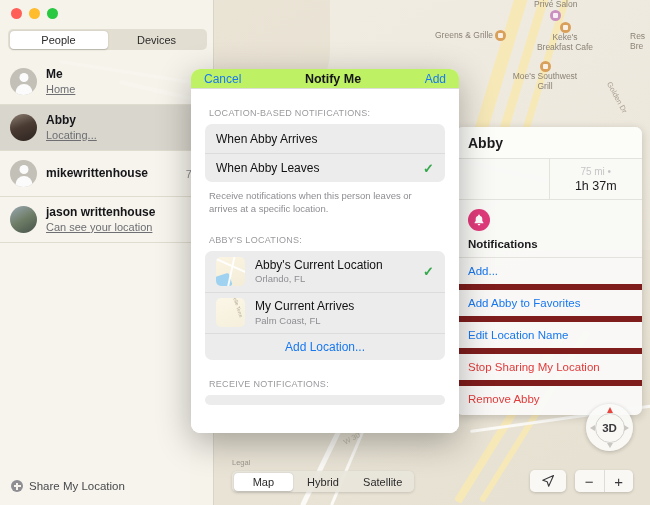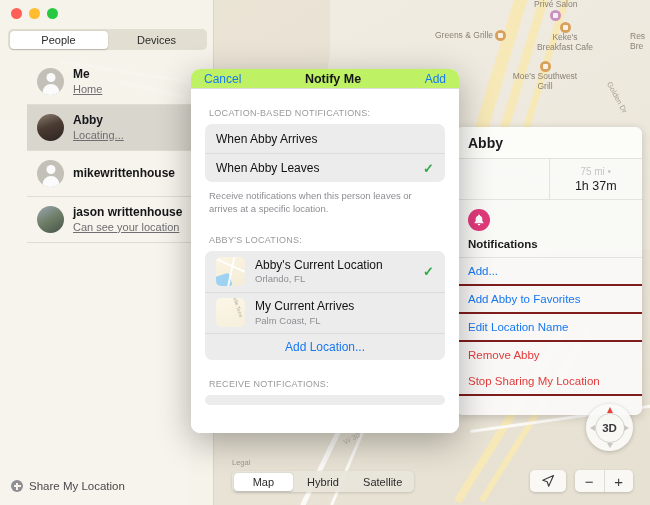--- a/index.html
+++ b/index.html
@@ -72,21 +72,21 @@
   #segmented {
     position: absolute; left: 8px; top: 29px; width: 199px; height: 21px;
     background: #e2ded2; border-radius: 5px; display: flex; padding: 1.5px;
   }
   .seg {
     flex: 1; display: flex; align-items: center; justify-content: center;
     font-size: 11px; border-radius: 4px; color: #2b2b2b; cursor: default;
   }
   .seg.active { background: #fff; box-shadow: 0 .5px 1.5px rgba(0,0,0,.2); font-weight: 500; }
 
-  #people-list { position: absolute; left: 0; top: 59px; width: 214px; margin-left: 27px; }
+  #people-list { position: absolute; left: 0; top: 59px; width: 214px; }
   .person {
     display: flex; align-items: center; height: 46px; padding: 0 10px;
     border-bottom: 1px solid #e0dccf; position: relative;
   }
   .person.selected { background: #d9d6cd; }
   .avatar {
     width: 27px; height: 27px; border-radius: 50%; flex: none;
     background: #c3c0b8; overflow: hidden; position: relative;
   }
   .avatar.generic::before {
@@ -146,21 +146,21 @@
 
   #notif-block { padding: 9px 12px 7px; border-bottom: 1px solid #e4e2dc; }
   .bell-badge {
     width: 22px; height: 22px; border-radius: 50%;
     background: #e03a7a; position: relative;
   }
   .bell-badge svg { position: absolute; left: 5px; top: 4.5px; }
   .notif-title { font-size: 11.5px; font-weight: 700; margin-top: 7px; }
   .link-row {
     padding: 7px 12px; font-size: 11.5px; color: #1878f0;
-    border-bottom: 2px solid #7f1d1d; cursor: default;
+    border-bottom: 6px solid #7f1d1d; cursor: default;
   }
   .link-row.destructive { color: #e03b3b; }
   .link-row.last { border-bottom: none; }
 
   
   #modal {
     position: absolute; left: 191px; top: 69px; width: 268px; height: 364px;
     background: #fff; border-radius: 9px;
     box-shadow: 0 9px 34px rgba(0,0,0,.3);
     overflow: hidden; display: flex; flex-direction: column;
@@ -409,22 +409,22 @@
         <path d="M6 0.6c-.5 0-.9.4-.9.9v.2C3.7 2 2.7 3.2 2.7 4.7v2.4L1.6 8.6v.7h8.8v-.7L9.3 7.1V4.7c0-1.5-1-2.7-2.4-3v-.2c0-.5-.4-.9-.9-.9z"></path>
         <path d="M4.7 10c0 .8.6 1.4 1.3 1.4S7.3 10.8 7.3 10H4.7z"></path>
       </svg>
     </div>
     <div class="notif-title">Notifications</div>
   </div>
 
   <div class="link-row">Add...</div>
   <div class="link-row">Add Abby to Favorites</div>
   <div class="link-row">Edit Location Name</div>
+  <div class="link-row destructive">Stop Sharing My Location</div>
   <div class="link-row destructive last">Remove Abby</div>
-  <div class="link-row destructive">Stop Sharing My Location</div>
 </div>
 
 <div id="modal">
   <div id="modal-titlebar">
     <div id="modal-cancel">Cancel</div>
     <div id="modal-title">Notify Me</div>
     <div id="modal-add">Add</div>
   </div>
 
   <div id="modal-body">

